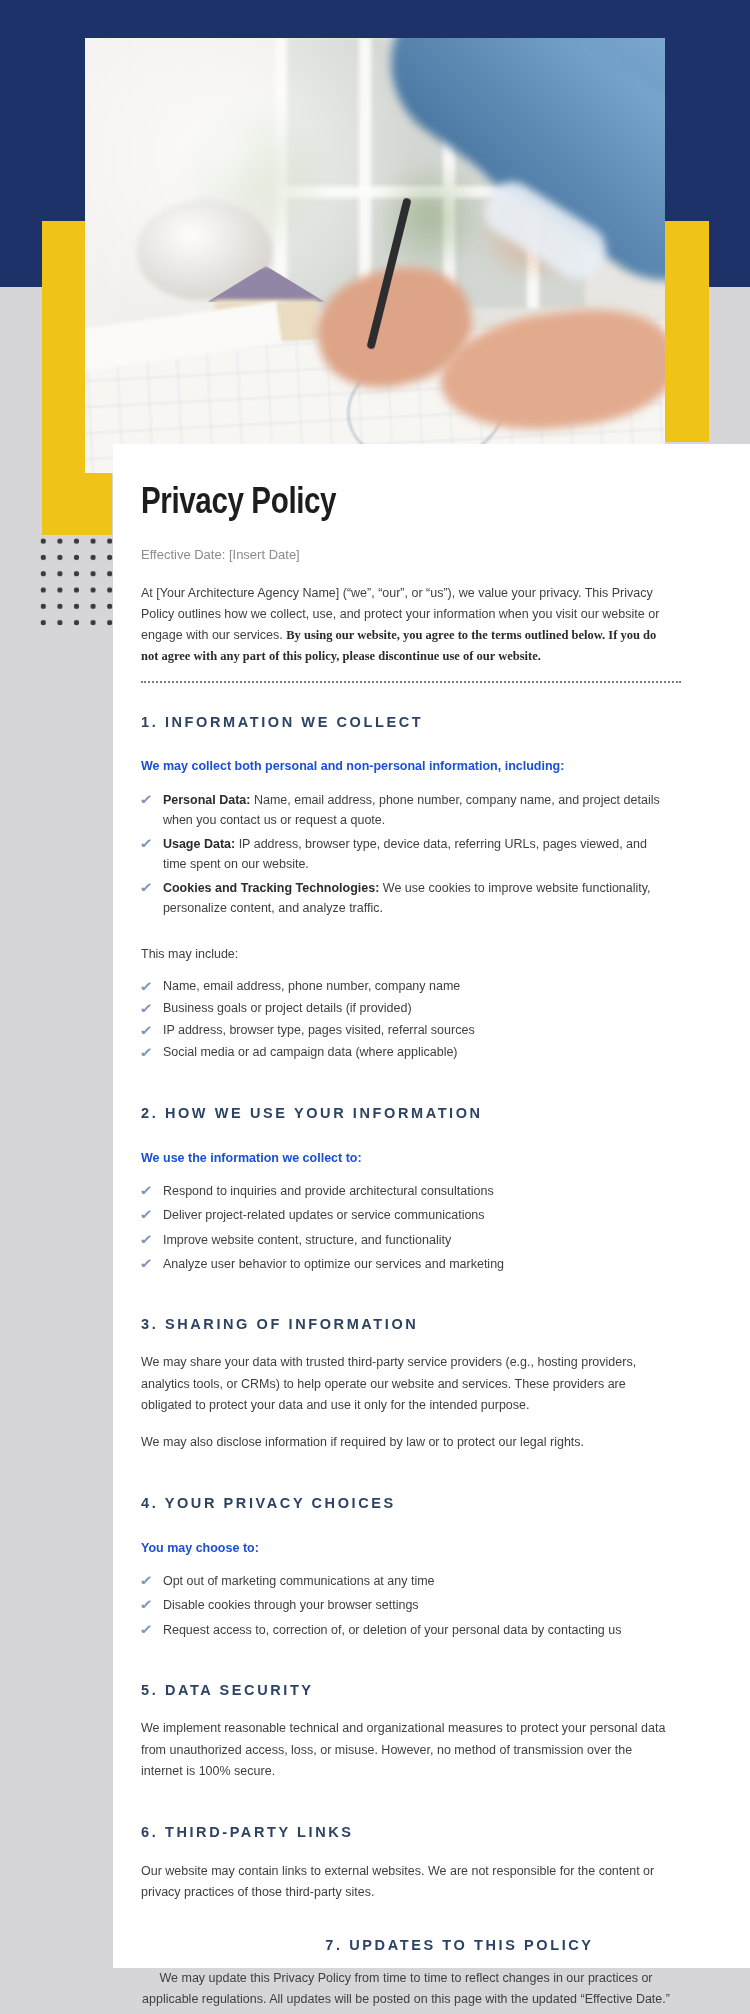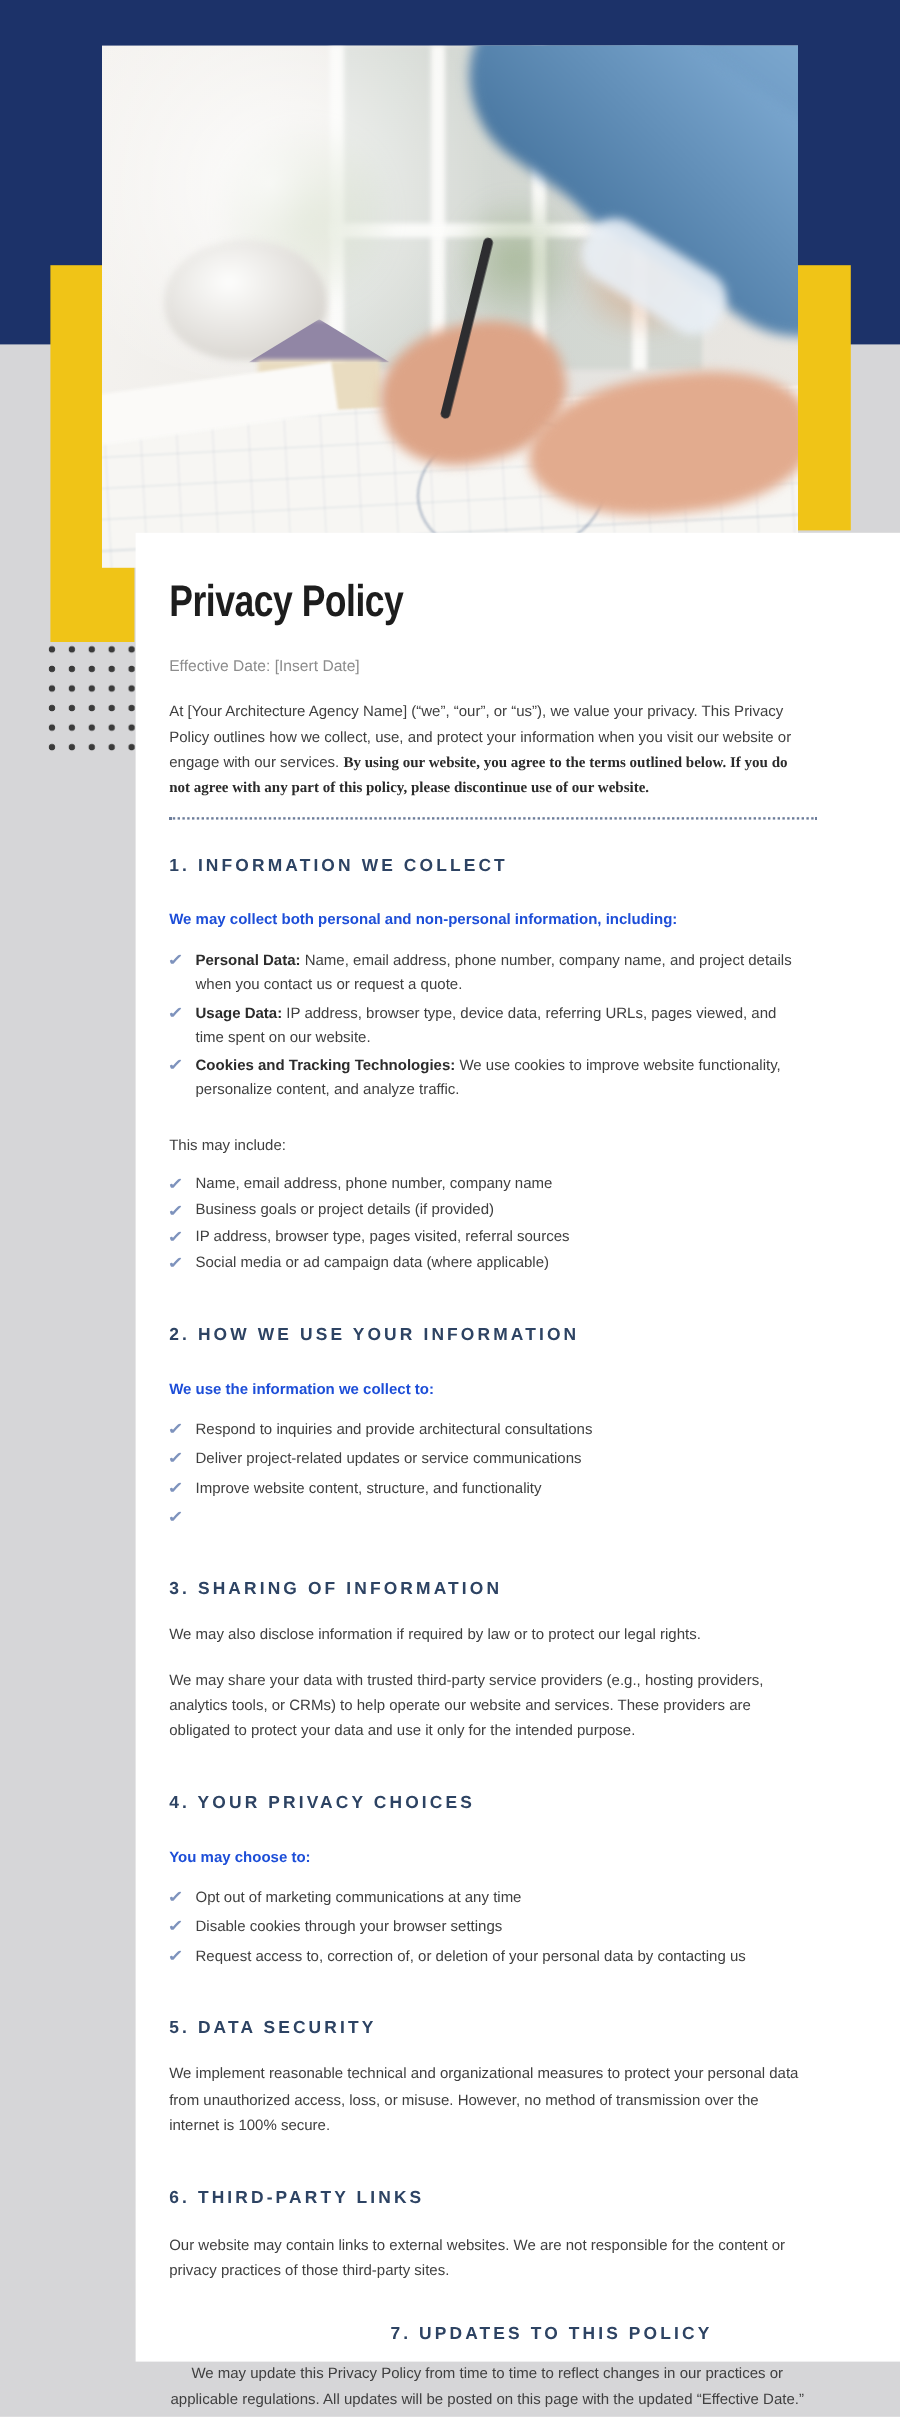--- a/index.html
+++ b/index.html
@@ -170,28 +170,29 @@
       <li>
           <span class="ck">✓</span>
           <span class="check-text">Deliver project-related updates or service communications</span>
         </li>
       <li>
           <span class="ck">✓</span>
           <span class="check-text">Improve website content, structure, and functionality</span>
         </li>
       <li>
           <span class="ck">✓</span>
+          <span class="check-text">Analyze user behavior to optimize our services and marketing</span>
         </li>
     </ul>
   </div>
 
   <div class="section">
     <h2 class="sec-heading">3. SHARING OF INFORMATION</h2>
+    <p class="body">We may share your data with trusted third-party service providers (e.g., hosting providers, analytics tools, or CRMs) to help operate our website and services. These providers are obligated to protect your data and use it only for the intended purpose.</p>
     <p class="body">We may also disclose information if required by law or to protect our legal rights.</p>
-    <p class="body">We may share your data with trusted third-party service providers (e.g., hosting providers, analytics tools, or CRMs) to help operate our website and services. These providers are obligated to protect your data and use it only for the intended purpose.</p>
   </div>
 
   <div class="section">
     <h2 class="sec-heading">4. YOUR PRIVACY CHOICES</h2>
     <div class="lead">You may choose to:</div>
     <ul class="checks">
       <li>
           <span class="ck">✓</span>
           <span class="check-text">Opt out of marketing communications at any time</span>
         </li>

